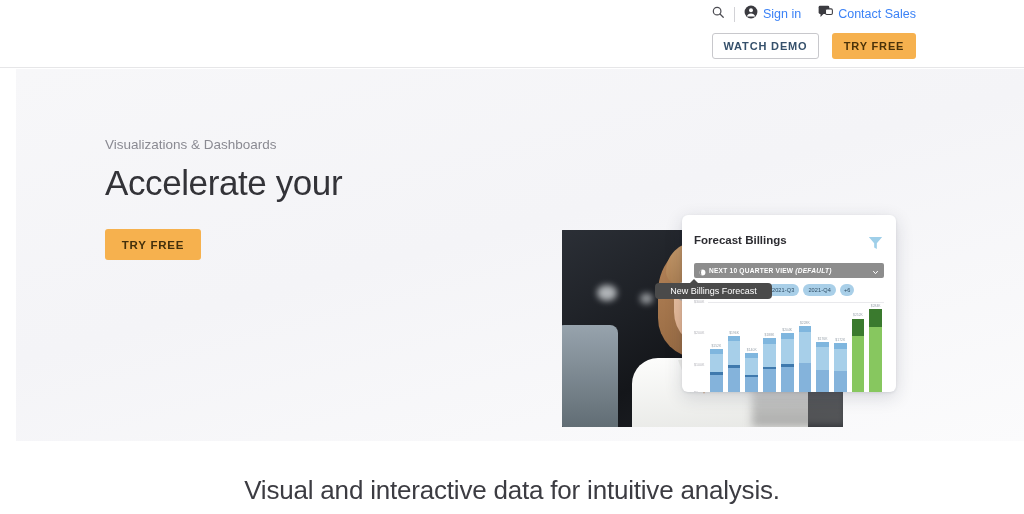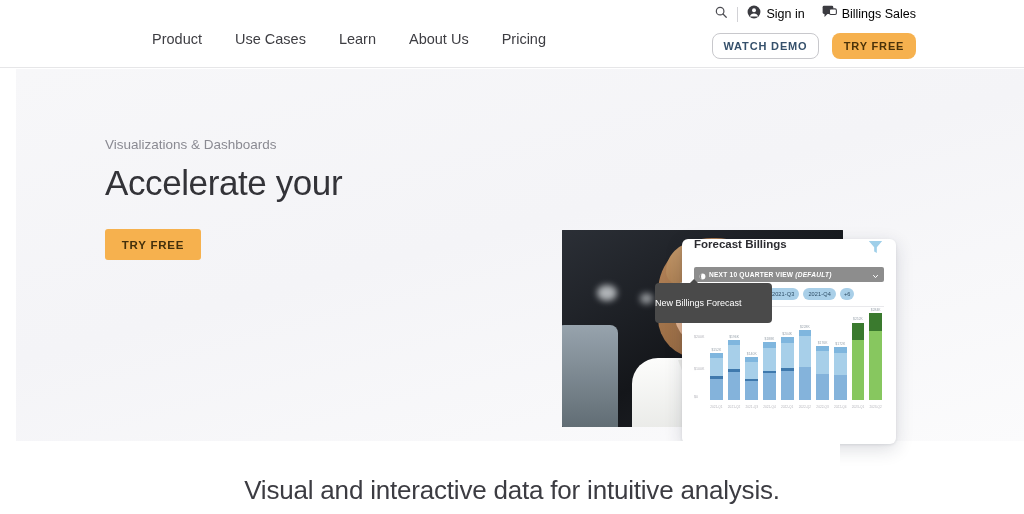--- a/index.html
+++ b/index.html
@@ -31,28 +31,28 @@
   #mainnav .nav-link {
     font-size: 14.5px; color: #3d3d42; cursor: pointer;
     white-space: nowrap; line-height: 1;
   }
 
   #utilrow {
     position: absolute; right: 108px; top: 5px;
     display: flex; align-items: center; gap: 9px; height: 18px;
   }
   .util-item { display: flex; align-items: center; gap: 5px; cursor: pointer; }
-  .util-item .label { font-size: 12.5px; color: #000000; white-space: nowrap; }
+  .util-item .label { font-size: 12.5px; color: #3b82f6; white-space: nowrap; }
   .util-divider { width: 1px; height: 15px; background: #d2d2d6; }
 
   #ctarow { position: absolute; right: 108px; top: 33px; display: flex; gap: 13px; }
   .btn {
     display: flex; align-items: center; justify-content: center;
     font-size: 11px; font-weight: 700; letter-spacing: 0.85px;
-    cursor: pointer; white-space: nowrap; border-radius: 8px;
+    cursor: pointer; white-space: nowrap; border-radius: 3px;
   }
   #watch-demo-btn {
     width: 107px; height: 26px;
     border: 1px solid #c8c8cc; background: #fff; color: #35506b;
   }
   #header-try-free-btn {
     width: 84px; height: 26px; background: #f6b14e; color: #4a3209; border: none;
   }
 
   
@@ -147,24 +147,24 @@
     background: #d9ae8d; clip-path: polygon(0 0,100% 0,50% 100%);
   }
   #photo .desk-blur {
     position: absolute; left: 190px; bottom: 0; width: 95px; height: 60px;
     background: linear-gradient(180deg, rgba(200,200,200,.35), rgba(120,120,120,.55));
     filter: blur(4px);
   }
 
   
   #dashboard-card {
-    position: absolute; left: 120px; top: 54px; width: 214px; height: 205px;
+    position: absolute; left: 120px; top: 54px; width: 214px; height: 177px;
     background: #ffffff; border-radius: 6px;
     box-shadow: 0 5px 18px rgba(30,40,60,.16), 0 1px 3px rgba(30,40,60,.10);
-    padding: 0 12px 0 12px; overflow: hidden; margin-top: 24px;
+    padding: 20px 12px 0 12px; overflow: hidden;
   }
   #card-header { display: flex; align-items: flex-start; justify-content: space-between; }
   #card-title { font-size: 11.5px; font-weight: 700; color: #2c2c31; line-height: 1; }
   #view-selector {
     margin-top: 8px; height: 15px; background: #8d8d8d; border-radius: 2px;
     display: flex; align-items: center; gap: 3px; padding: 0 5px; cursor: pointer;
   }
   #view-selector .vs-label {
     font-size: 6.6px; font-weight: 700; letter-spacing: .22px; color: #fff;
     white-space: nowrap; flex: 1;
@@ -201,23 +201,23 @@
   .seg.blue-base  { background: #84b3db; }
   .seg.green-top  { background: #3a7a2e; }
   .seg.green-body { background: #87c75f; }
   .xlabels {
     position: absolute; left: 16px; right: 2px; bottom: 1px;
     display: flex; gap: 5px;
   }
   .xlabels span { flex: 1; text-align: center; font-size: 3.2px; color: #b6b6bc; line-height: 1; }
 
   #tooltip {
-    position: absolute; left: 93px; top: 122px; width: 117px; height: 40px;
+    position: absolute; left: 93px; top: 122px; width: 117px; height: 16px;
     background: #4a4a4a; border-radius: 4px;
-    display: flex; align-items: center; justify-content: flex-start;
+    display: flex; align-items: center; justify-content: center;
     font-size: 9px; color: #ffffff; white-space: nowrap; z-index: 5;
   }
   #tooltip .tip-arrow {
     position: absolute; left: 34px; top: -4px; width: 0; height: 0;
     border-style: solid; border-width: 0 5px 5px 5px;
     border-color: transparent transparent #4a4a4a transparent;
   }
 
   
   #lower { position: absolute; top: 441px; left: 0; width: 840px; height: 73px; background: #fff; }
@@ -227,27 +227,20 @@
   }
 </style>
 </head>
 <body>
 
 <div id="page">
 
   <div id="header">
 
 
-    <nav id="mainnav">
-      <div class="nav-link">Product</div>
-      <div class="nav-link">Use Cases</div>
-      <div class="nav-link">Learn</div>
-      <div class="nav-link">About Us</div>
-      <div class="nav-link">Pricing</div>
-    </nav>
 
     <div id="utilrow">
       <div class="util-item">
         <span>
           <svg width="14" height="14" viewBox="0 0 24 24" fill="none" stroke="#4c4c52" stroke-width="2.1" stroke-linecap="round">
             <circle cx="10.5" cy="10.5" r="6.5"></circle>
               <line x1="15.4" y1="15.4" x2="21" y2="21"></line>
           </svg>
         </span>
       </div>
@@ -263,21 +256,21 @@
         <span class="label">Sign in</span>
       </div>
       <div class="util-item" style="margin-left:8px">
         <span>
           <svg width="15" height="14" viewBox="0 0 24 22">
             <rect x="1" y="1" width="17" height="13" rx="2.2" fill="#3b3b40"></rect>
             <path d="M4 13.5 L4 19 L9.5 13.5 Z" fill="#3b3b40"></path>
             <rect x="12" y="6" width="11" height="9" rx="2" fill="#ffffff" stroke="#3b3b40" stroke-width="1.7"></rect>
           </svg>
         </span>
-        <span class="label">Billings Sales</span>
+        <span class="label">Contact Sales</span>
       </div>
     </div>
 
     <div id="ctarow">
       <div class="btn" id="watch-demo-btn">WATCH DEMO</div>
       <div class="btn" id="header-try-free-btn">TRY FREE</div>
     </div>
   </div>
 
   <div id="hero">

